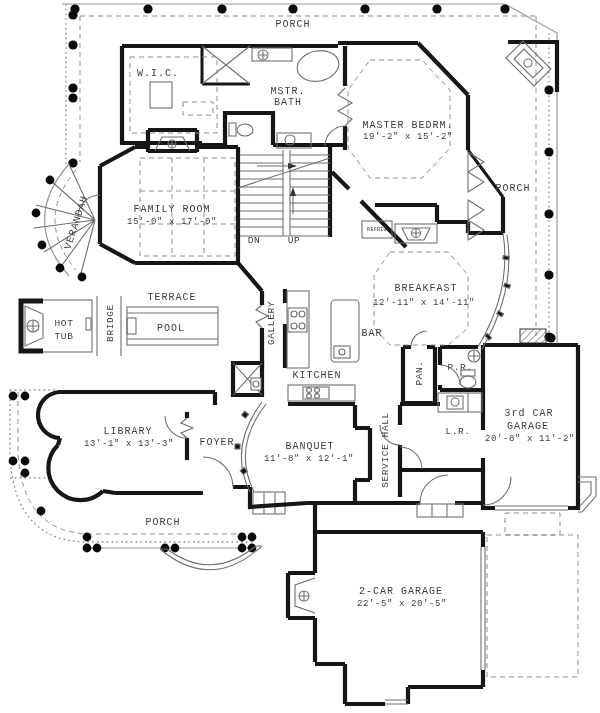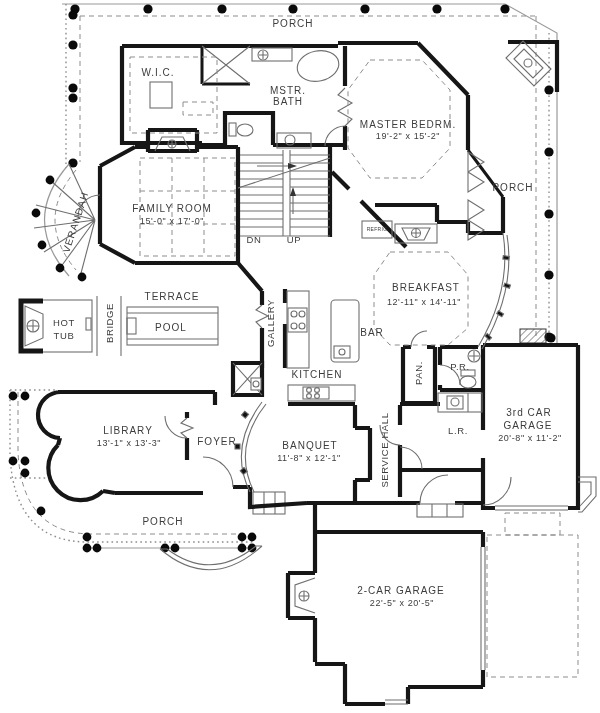--- a/index.html
+++ b/index.html
@@ -1,17 +1,17 @@
 <!DOCTYPE html>
 <html><head>
 <meta charset="utf-8">
 <style>
   html,body{margin:0;padding:0;background:#ffffff;}
   .stage{position:relative;width:600px;height:713px;background:#ffffff;overflow:hidden;
-         font-family:Liberation Sans, sans-serif;}
+         font-family:Liberation Mono, monospace;}
   svg{display:block}
   
   .wall{stroke:#161616;stroke-width:4.2;fill:none;stroke-linecap:butt}
   .wall3{stroke:#161616;stroke-width:3;fill:none}
   .thin{stroke:#6f6f6f;stroke-width:1.1;fill:none}
   .dash{stroke:#8d8d8d;stroke-width:1;fill:none;stroke-dasharray:5 4}
   .dot-line{stroke:#8d8d8d;stroke-width:1.4;fill:none;stroke-dasharray:1.6 3.2}
   .sold{stroke:#9a9a9a;stroke-width:1.2;fill:none}
   .col{fill:#0a0a0a}
   .lbl{fill:#3d3d3d;font-size:10px;letter-spacing:1px;text-anchor:middle}

